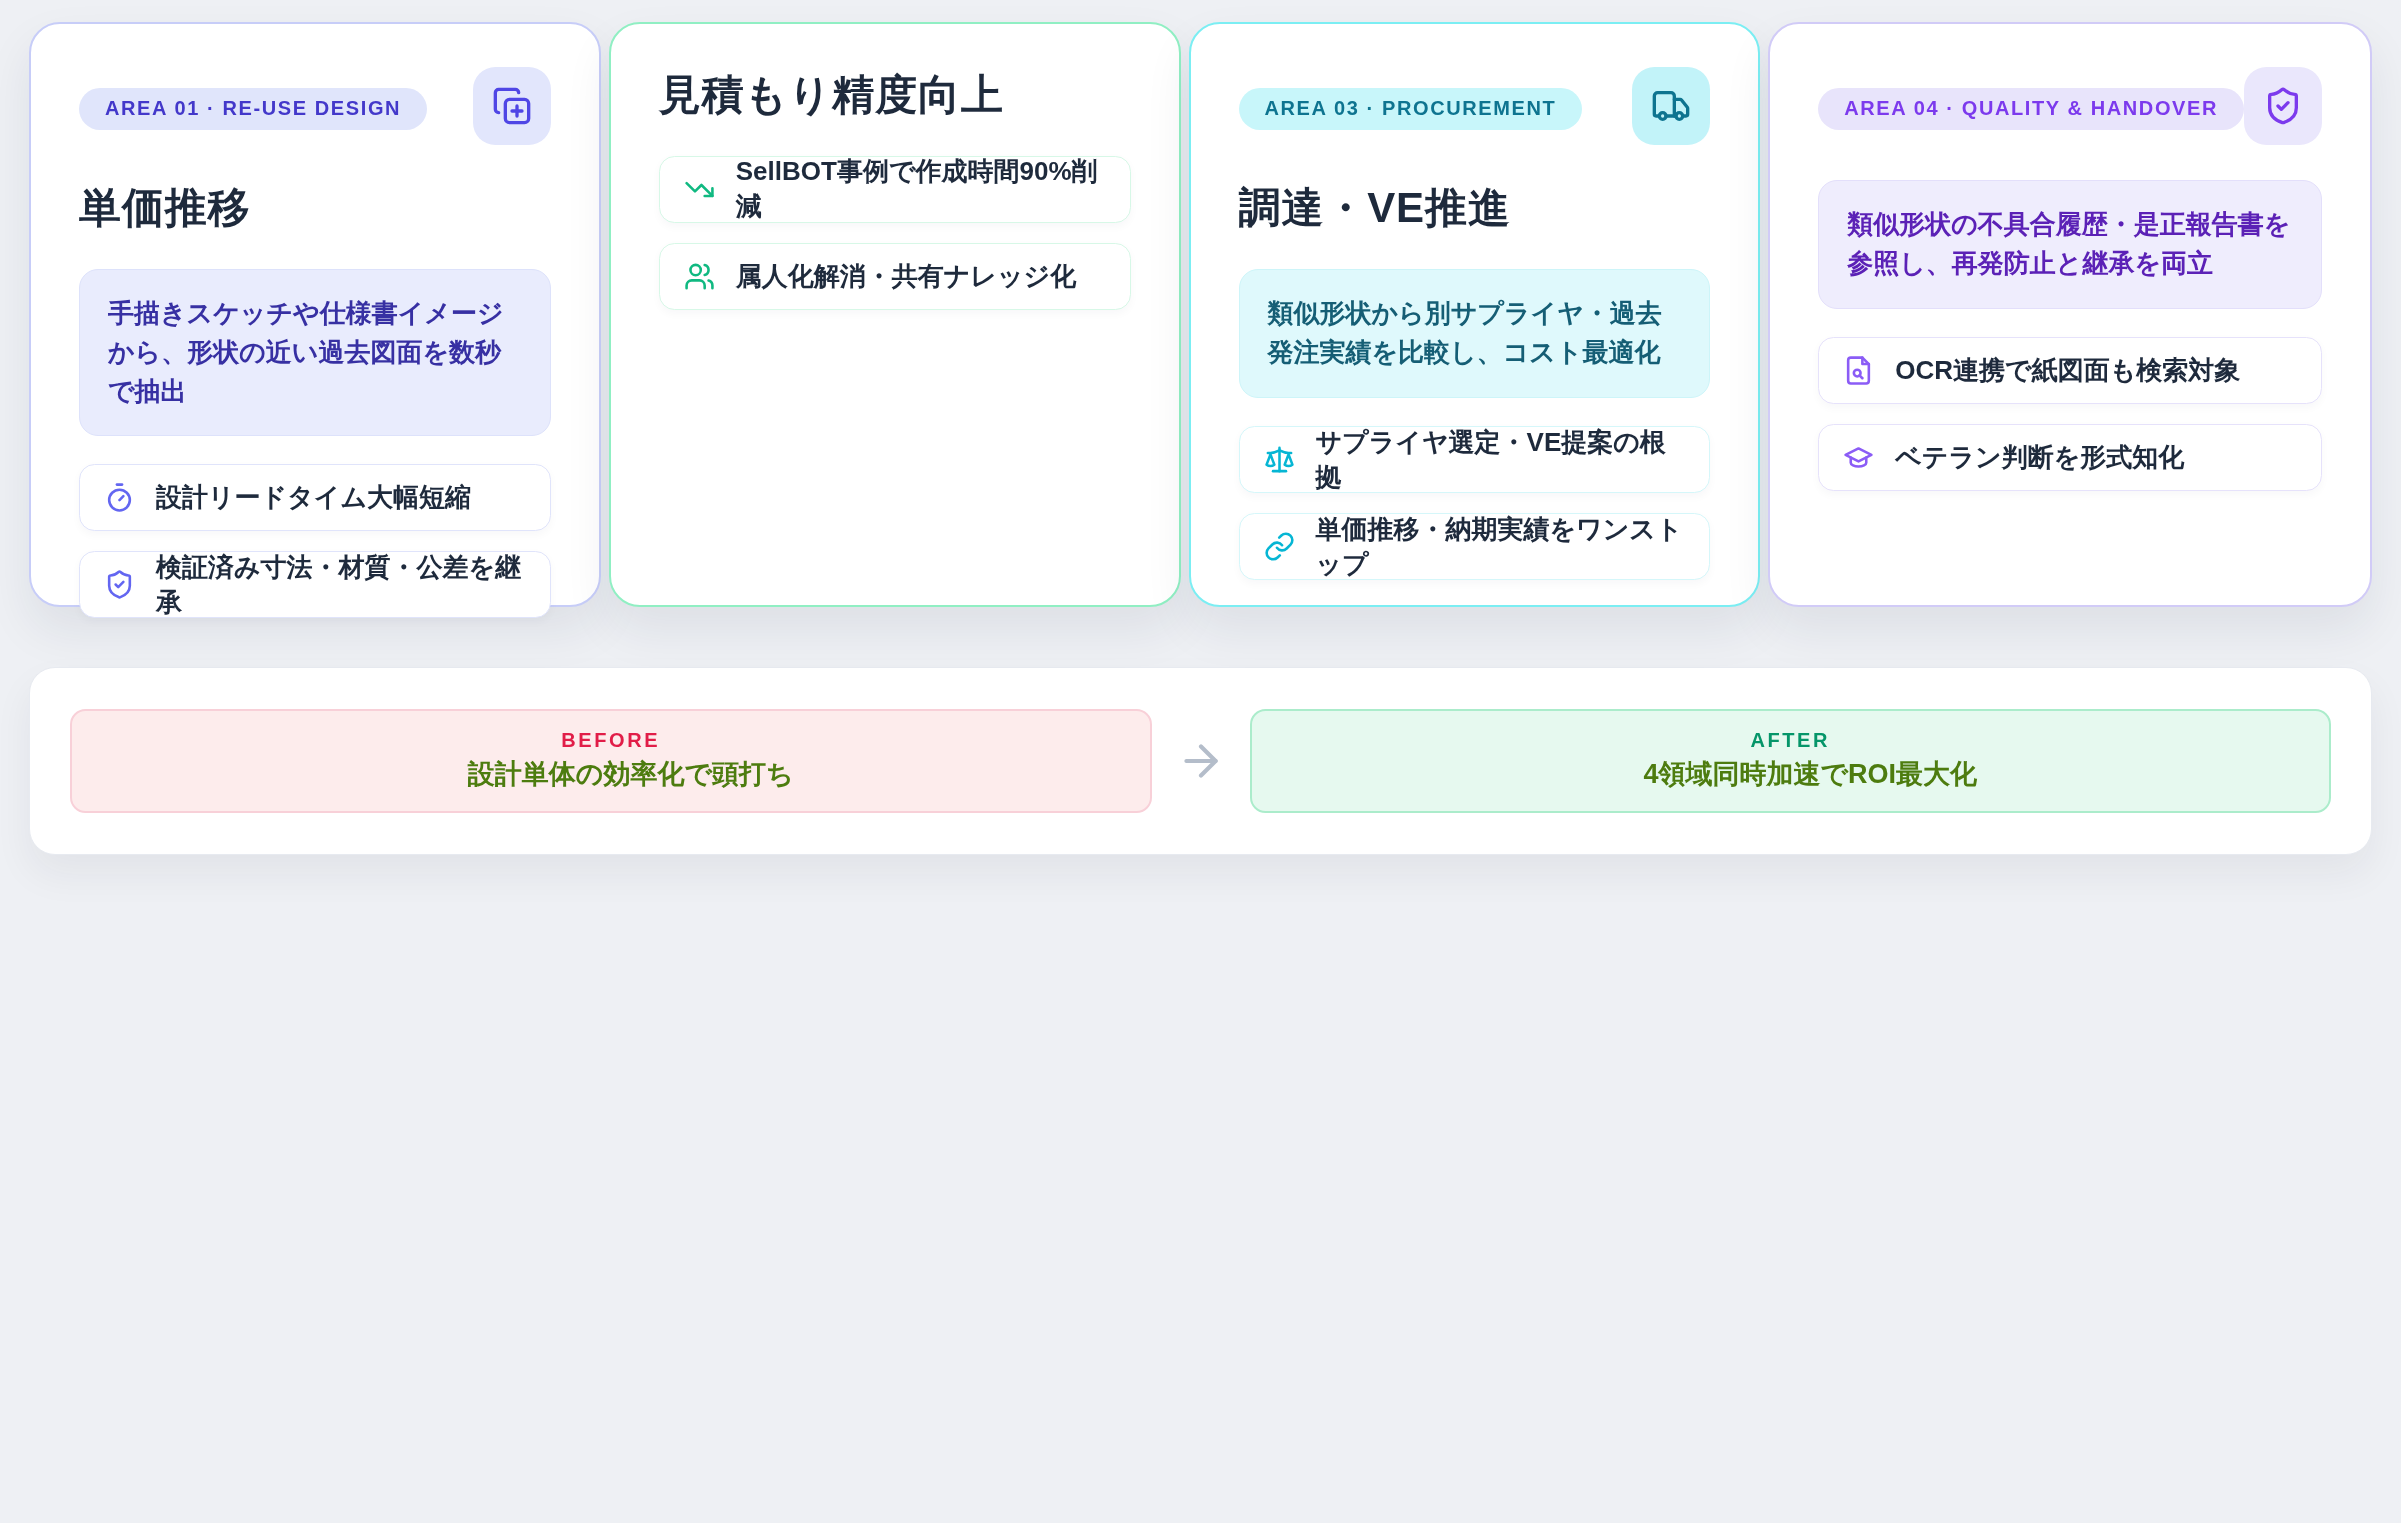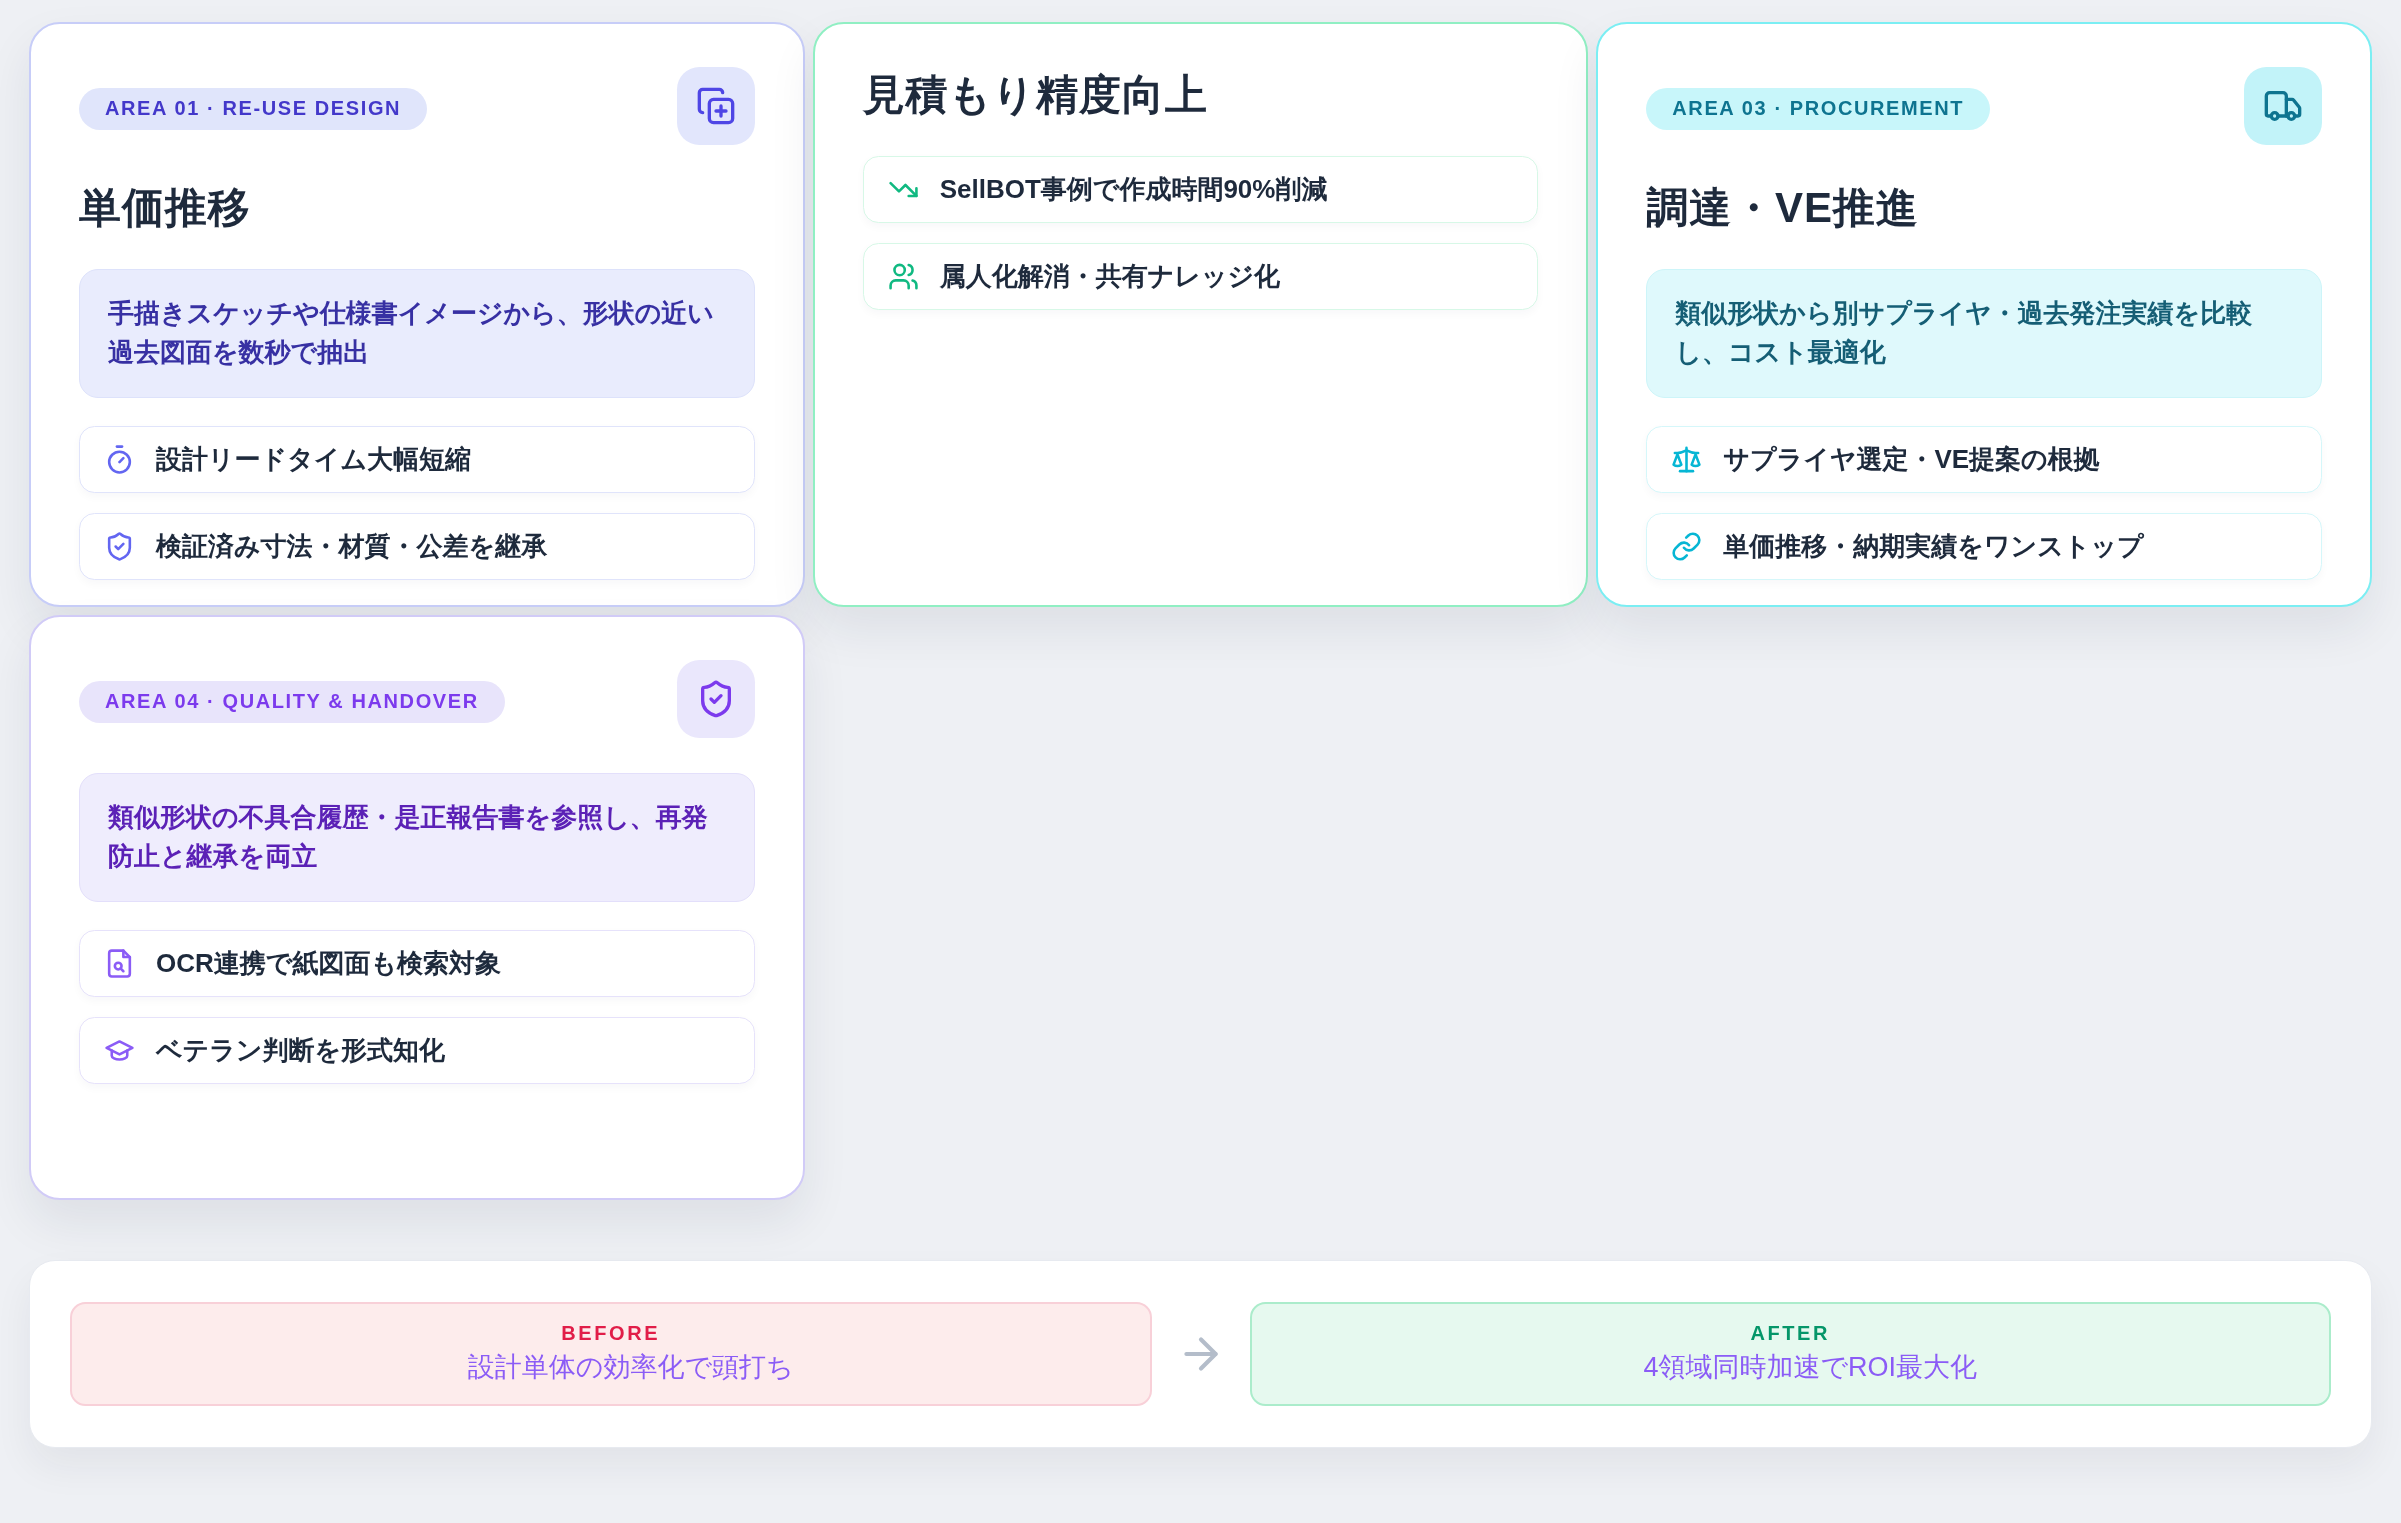--- a/index.html
+++ b/index.html
@@ -7,21 +7,21 @@
   body {
     width: 2401px;
     height: 1523px;
     background: #eef0f4;
     padding: 21.6px 29px 32px;
     font-family: "Liberation Sans", "DejaVu Sans", sans-serif;
     color: #1e2a3c;
   }
   .cards {
     display: grid;
-    grid-template-columns: 1fr 1fr 1fr;
+    grid-template-columns: 1fr 1fr 1fr 1fr;
     column-gap: 55px;
     row-gap: 52px;
     gap: 8px;
   }
   .card {
     background: #ffffff;
     border: 2.6px solid var(--bd);
     border-radius: 31px;
     padding: 43px 48px 45px;
     height: 585px;
@@ -137,22 +137,22 @@
   .summary-box.after  { background: #e6f9ef; border: 2.6px solid #abeccb; }
   .summary-label {
     font-size: 20px;
     font-weight: 800;
     letter-spacing: 2.6px;
   }
   .before .summary-label { color: #e11d48; }
   .after  .summary-label { color: #059669; }
   .summary-text {
     font-size: 27px;
-    font-weight: 400;
-    color: #8b5cf6;
+    font-weight: 700;
+    color: #4d7c0f;
     padding-left: 40px;
   }
   .summary-arrow {
     width: 98px;
     display: flex;
     align-items: center;
     justify-content: center;
     color: #b4bdca;
   }
   .summary-arrow svg { width: 50px; height: 50px; }

